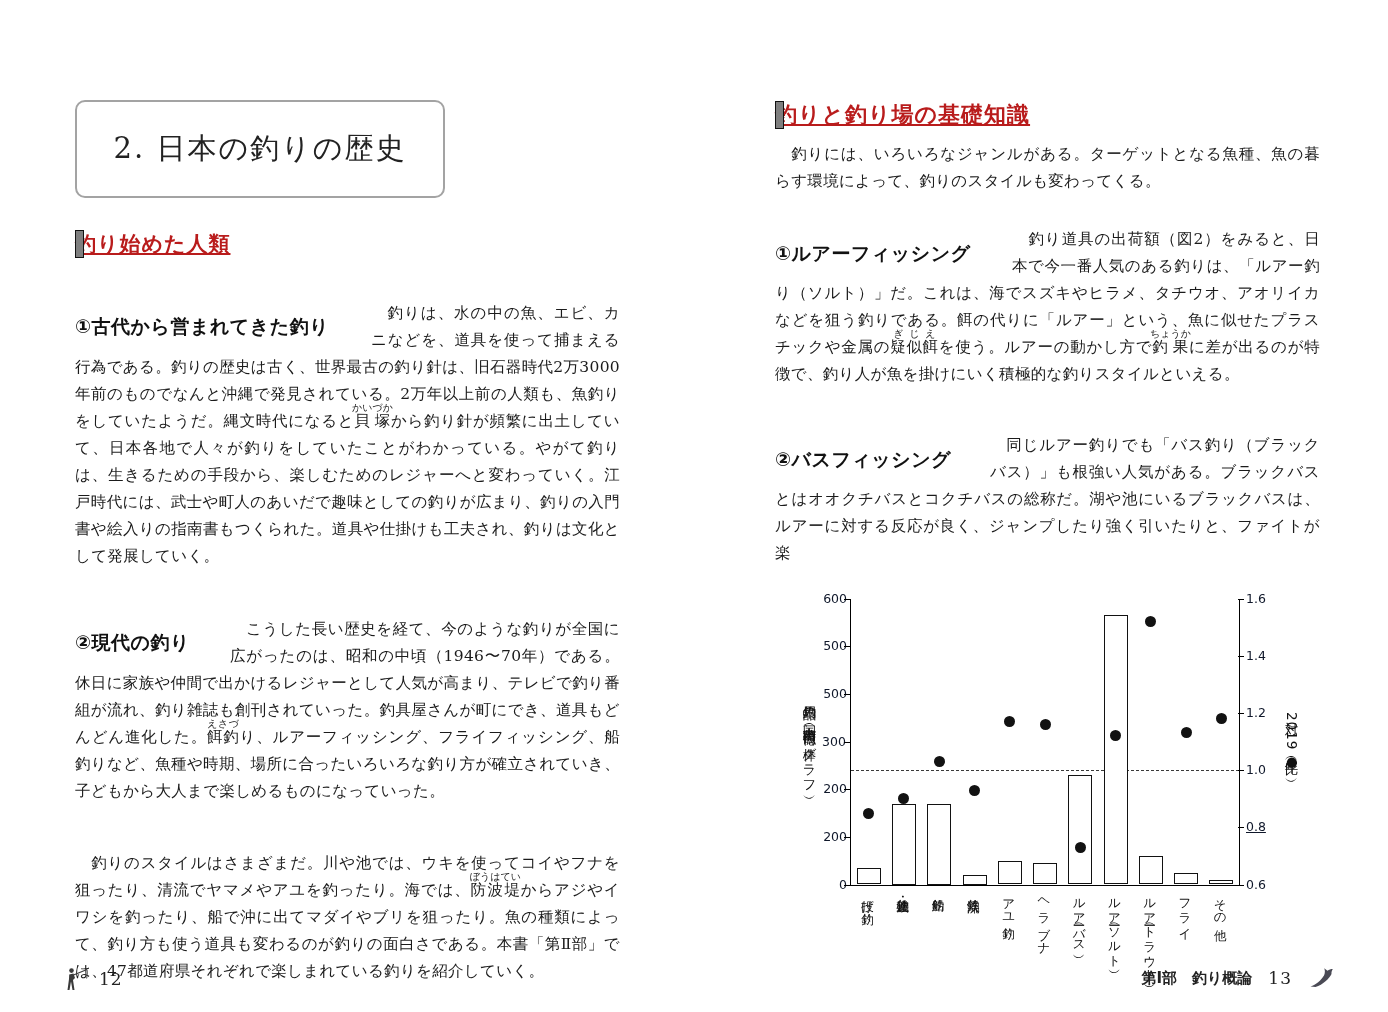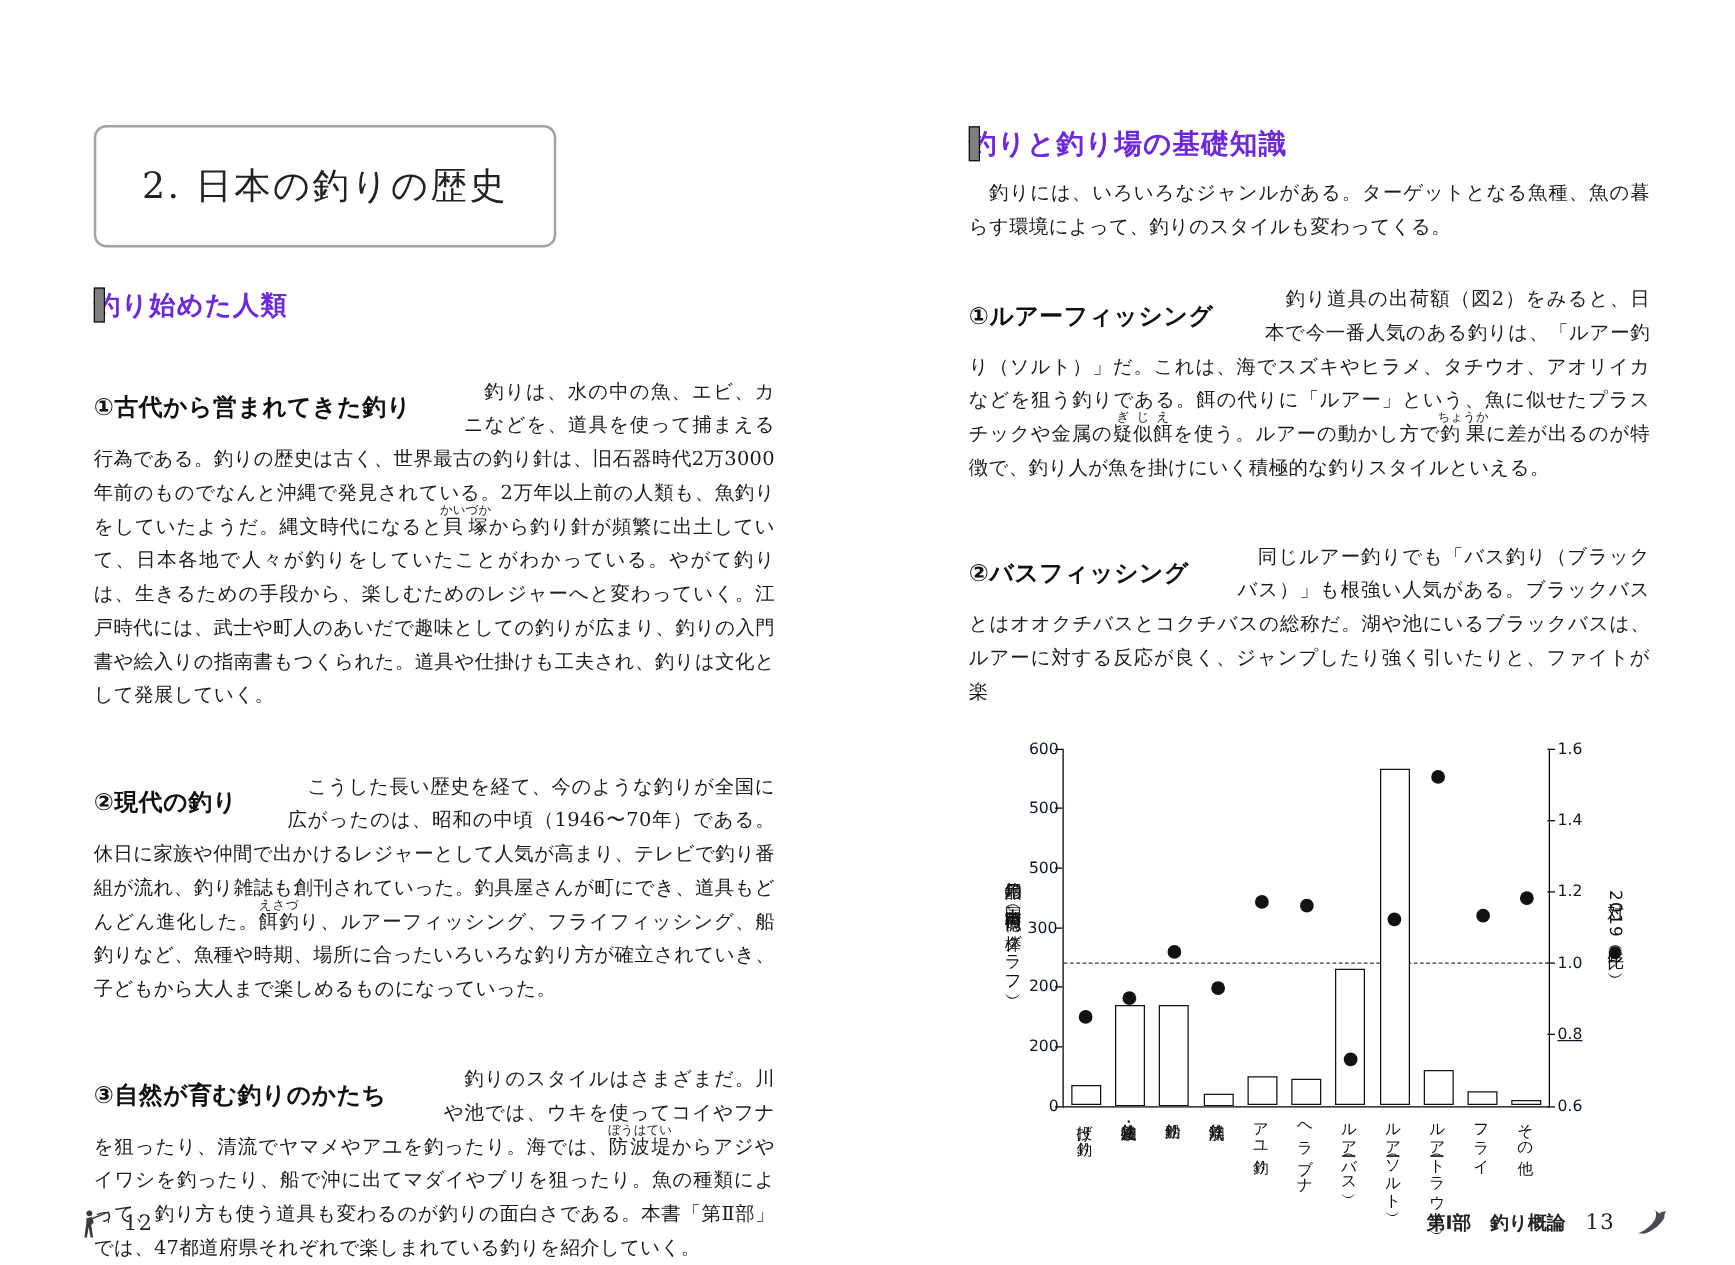--- a/index.html
+++ b/index.html
@@ -17,21 +17,21 @@
     margin-top:100px;width:366px;height:94px;
     border:2px solid #a3a3a3;border-radius:10px;
     display:flex;align-items:center;justify-content:center;background:#fff;
   }
   .chapter-title{font-size:29px;letter-spacing:2px;color:#222}
 
   
   .section-heading{
     display:flex;align-items:center;margin-top:32px;
     font-family:"DejaVu Sans","Liberation Sans",sans-serif;
-    font-weight:bold;font-size:21px;letter-spacing:1px;color:#6d28d9;
+    font-weight:bold;font-size:21px;letter-spacing:1px;color:#b91c1c;text-decoration:underline;
   }
   .section-heading .bar{width:9px;height:28px;background:#7f7f7f;margin-right:11px;flex:0 0 auto}
   #right-page .section-heading{margin-top:100px;font-size:22px}
 
   
   .body-text{font-size:15.5px;line-height:27px;text-align:justify;letter-spacing:.3px;color:#1b1b1b}
   .subsection{display:flow-root}
   .runin{
     float:left;display:flex;align-items:center;height:54px;
     font-family:"DejaVu Sans","Liberation Sans",sans-serif;
@@ -91,21 +91,21 @@
   </div>
 
   <div class="subsection mt15">
     <p class="body-text">
       <span class="runin w155">②現代の釣り</span><span>　こうした長い歴史を経て、今のような釣りが全国に広がったのは、昭和の中頃（1946〜70年）である。休日に家族や仲間で出かけるレジャーとして人気が高まり、テレビで釣り番組が流れ、釣り雑誌も創刊されていった。釣具屋さんが町にでき、道具もどんどん進化した。<ruby>餌釣<rt>えさづ</rt></ruby>り、ルアーフィッシング、フライフィッシング、船釣りなど、魚種や時期、場所に合ったいろいろな釣り方が確立されていき、子どもから大人まで楽しめるものになっていった。</span>
     </p>
   </div>
 
   <div class="subsection mt14">
     <p class="body-text">
-      <span class="runin w280">③自然が育む釣りのかたち</span><span>　釣りのスタイルはさまざまだ。川や池では、ウキを使ってコイやフナを狙ったり、清流でヤマメやアユを釣ったり。海では、<ruby>防波堤<rt>ぼうはてい</rt></ruby>からアジやイワシを釣ったり、船で沖に出てマダイやブリを狙ったり。魚の種類によって、釣り方も使う道具も変わるのが釣りの面白さである。本書「第Ⅱ部」では、47都道府県それぞれで楽しまれている釣りを紹介していく。</span>
+      <span>　釣りのスタイルはさまざまだ。川や池では、ウキを使ってコイやフナを狙ったり、清流でヤマメやアユを釣ったり。海では、<ruby>防波堤<rt>ぼうはてい</rt></ruby>からアジやイワシを釣ったり、船で沖に出てマダイやブリを狙ったり。魚の種類によって、釣り方も使う道具も変わるのが釣りの面白さである。本書「第Ⅱ部」では、47都道府県それぞれで楽しまれている釣りを紹介していく。</span>
     </p>
   </div>
 
   <div class="footer" id="left-footer">
     <span class="footer-icon">
       <svg width="30" height="26" viewBox="0 0 30 26">
         <g fill="#3a3a3a">
           <circle cx="10.5" cy="4.6" r="2.3"></circle>
           <path d="M8.2 8.5 L12.5 7.5 L14 12 L12 14 L13.5 24 L11.5 24 L10 15.5 L8.5 24 L6.5 24 L8 13 Z"></path>
         </g>

